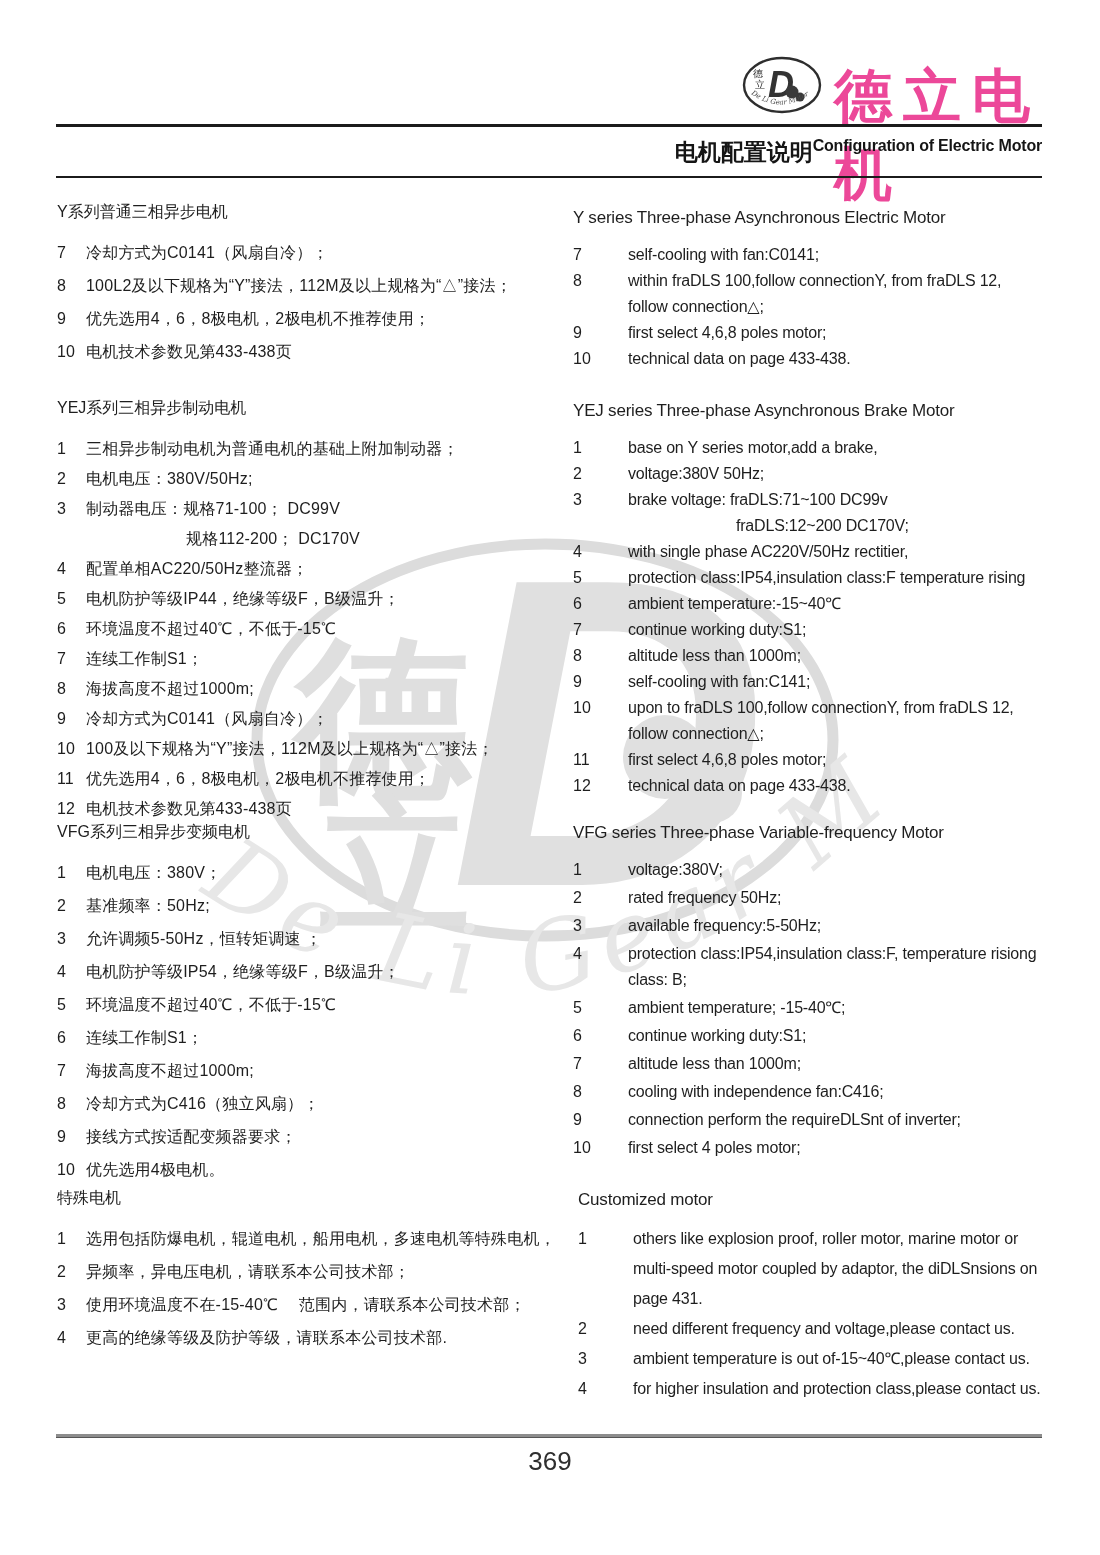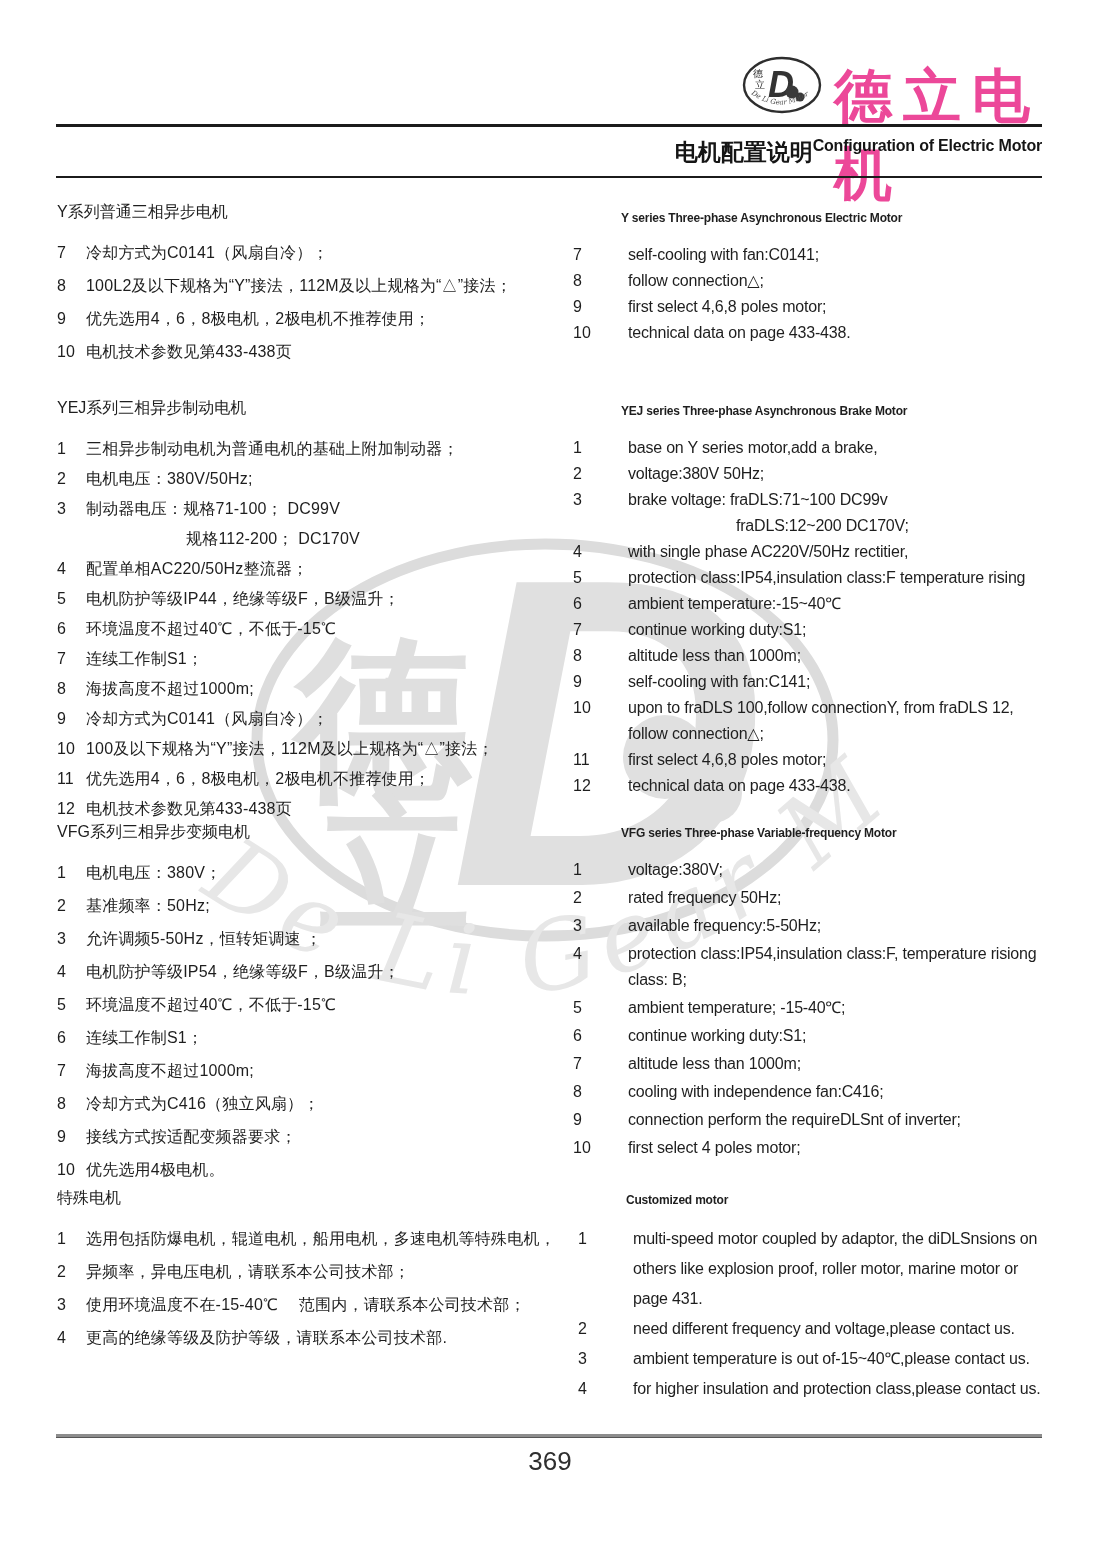--- a/index.html
+++ b/index.html
@@ -18,21 +18,21 @@
   .title-en{font-size:16px;font-weight:bold;color:#151515;letter-spacing:-0.2px;}
   .rule-thin{position:absolute;left:56px;top:176px;width:986px;height:2px;background:#1b1b1b;z-index:1;}
   
   .col{position:absolute;top:0;height:100%;z-index:1;}
   .col-left{left:57px;width:492px;}
   .col-right{left:573px;width:474px;}
   .section{position:absolute;left:0;width:100%;}
   .s-left-y{top:200px}.s-left-yej{top:396px}.s-left-vfg{top:820px}.s-left-sp{top:1186px}
   .s-right-y{top:206px}.s-right-yej{top:399px}.s-right-vfg{top:821px}.s-right-cu{top:1188px}
   .heading{font-size:16px;line-height:24px;margin-bottom:14px;color:#1e1e1e;}
-  .col-right .heading{font-weight:bold;font-size:12px;margin-bottom:12px;letter-spacing:-0.2px;margin-left:48px;}
+  .col-right .heading{font-weight:normal;font-size:17px;margin-bottom:12px;letter-spacing:-0.2px;}
   .item{display:flex;align-items:flex-start;}
   .num{flex:none;color:#1e1e1e;}
   .col-left .num{width:29px;font-size:16px;line-height:30px;}
   .col-right .num{width:21px;font-size:16px;line-height:26px;}
   .txt{flex:1;}
   .line{color:#1e1e1e;white-space:nowrap;}
   .col-left .line{font-size:16px;line-height:30px;letter-spacing:0.2px;}
   .col-right .line{font-size:16px;line-height:26px;letter-spacing:-0.2px;margin-left:34px;}
   .col-left .item{margin-bottom:3px;}
   .s-left-yej .item{margin-bottom:0;}
@@ -287,20 +287,21 @@
         <div class="heading">Y series Three-phase Asynchronous Electric Motor</div>
         <div class="item">
           <span class="num">7</span>
           <div class="txt">
             <div class="line">self-cooling with fan:C0141;</div>
           </div>
         </div>
         <div class="item">
           <span class="num">8</span>
           <div class="txt">
+            <div class="line">within fraDLS 100,follow connectionY, from fraDLS 12,</div>
             <div class="line cont">follow connection△;</div>
           </div>
         </div>
         <div class="item">
           <span class="num">9</span>
           <div class="txt">
             <div class="line">first select 4,6,8 poles motor;</div>
           </div>
         </div>
         <div class="item">
@@ -449,22 +450,22 @@
           <div class="txt">
             <div class="line">first select 4 poles motor;</div>
           </div>
         </div>
       </div>
       <div class="section s-right-cu">
         <div class="heading">Customized motor</div>
         <div class="item">
           <span class="num">1</span>
           <div class="txt">
+            <div class="line">others like explosion proof, roller motor, marine motor or</div>
             <div class="line cont">multi-speed motor coupled by adaptor, the diDLSnsions on</div>
-            <div class="line">others like explosion proof, roller motor, marine motor or</div>
             <div class="line cont">page 431.</div>
           </div>
         </div>
         <div class="item">
           <span class="num">2</span>
           <div class="txt">
             <div class="line">need different frequency and voltage,please contact us.</div>
           </div>
         </div>
         <div class="item">

